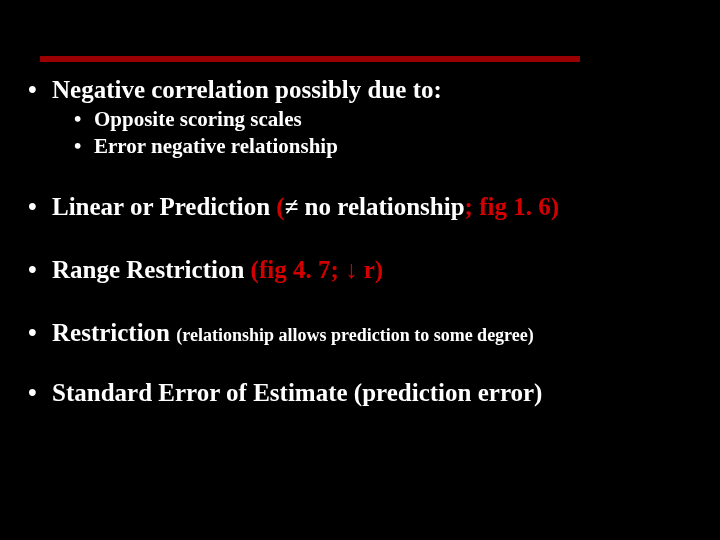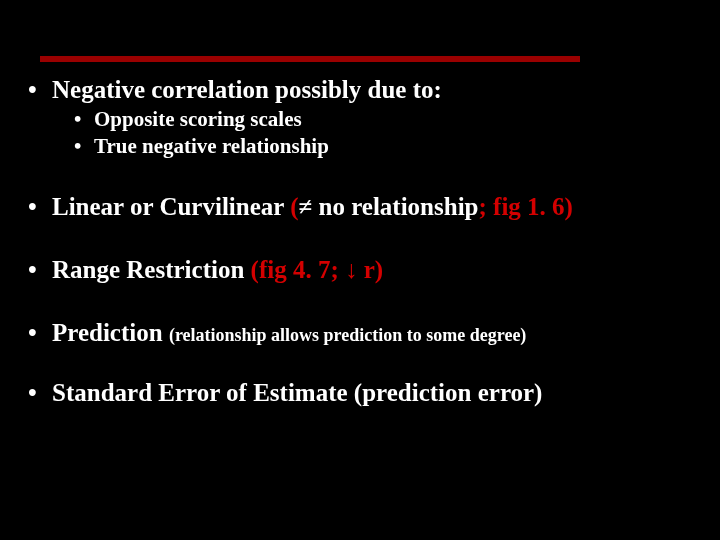--- a/index.html
+++ b/index.html
@@ -80,34 +80,34 @@
 <div class="slide">
 
   <div class="title-rule"></div>
 
   <ul class="main">
 
     <li>
       <span>Negative correlation possibly due to:</span>
       <ul class="sub">
         <li>Opposite scoring scales</li>
-        <li>True negative relationship</li>
+        <li>Error negative relationship</li>
       </ul>
     </li>
 
     <li class="gap-lg">
-      <span>Linear  or  Curvilinear </span><span class="red">(</span><span>≠ no relationship</span><span class="red">; </span><span class="red">fig 1. 6</span><span class="red">)</span>
+      <span>Linear  or  Prediction </span><span class="red">(</span><span>≠ no relationship</span><span class="red">; </span><span class="red">fig 1. 6</span><span class="red">)</span>
     </li>
 
     <li class="gap-lg">
       <span>Range Restriction </span><span class="red">(fig 4. 7; ↓ r)</span>
     </li>
 
     <li class="gap-lg">
-      <span>Prediction </span><span class="small">(relationship allows prediction to some degree)</span>
+      <span>Restriction </span><span class="small">(relationship allows prediction to some degree)</span>
     </li>
 
 
     <li class="gap-md">
       <span>Standard Error of Estimate (prediction error)</span>
     </li>
 
   </ul>
 
 </div>

